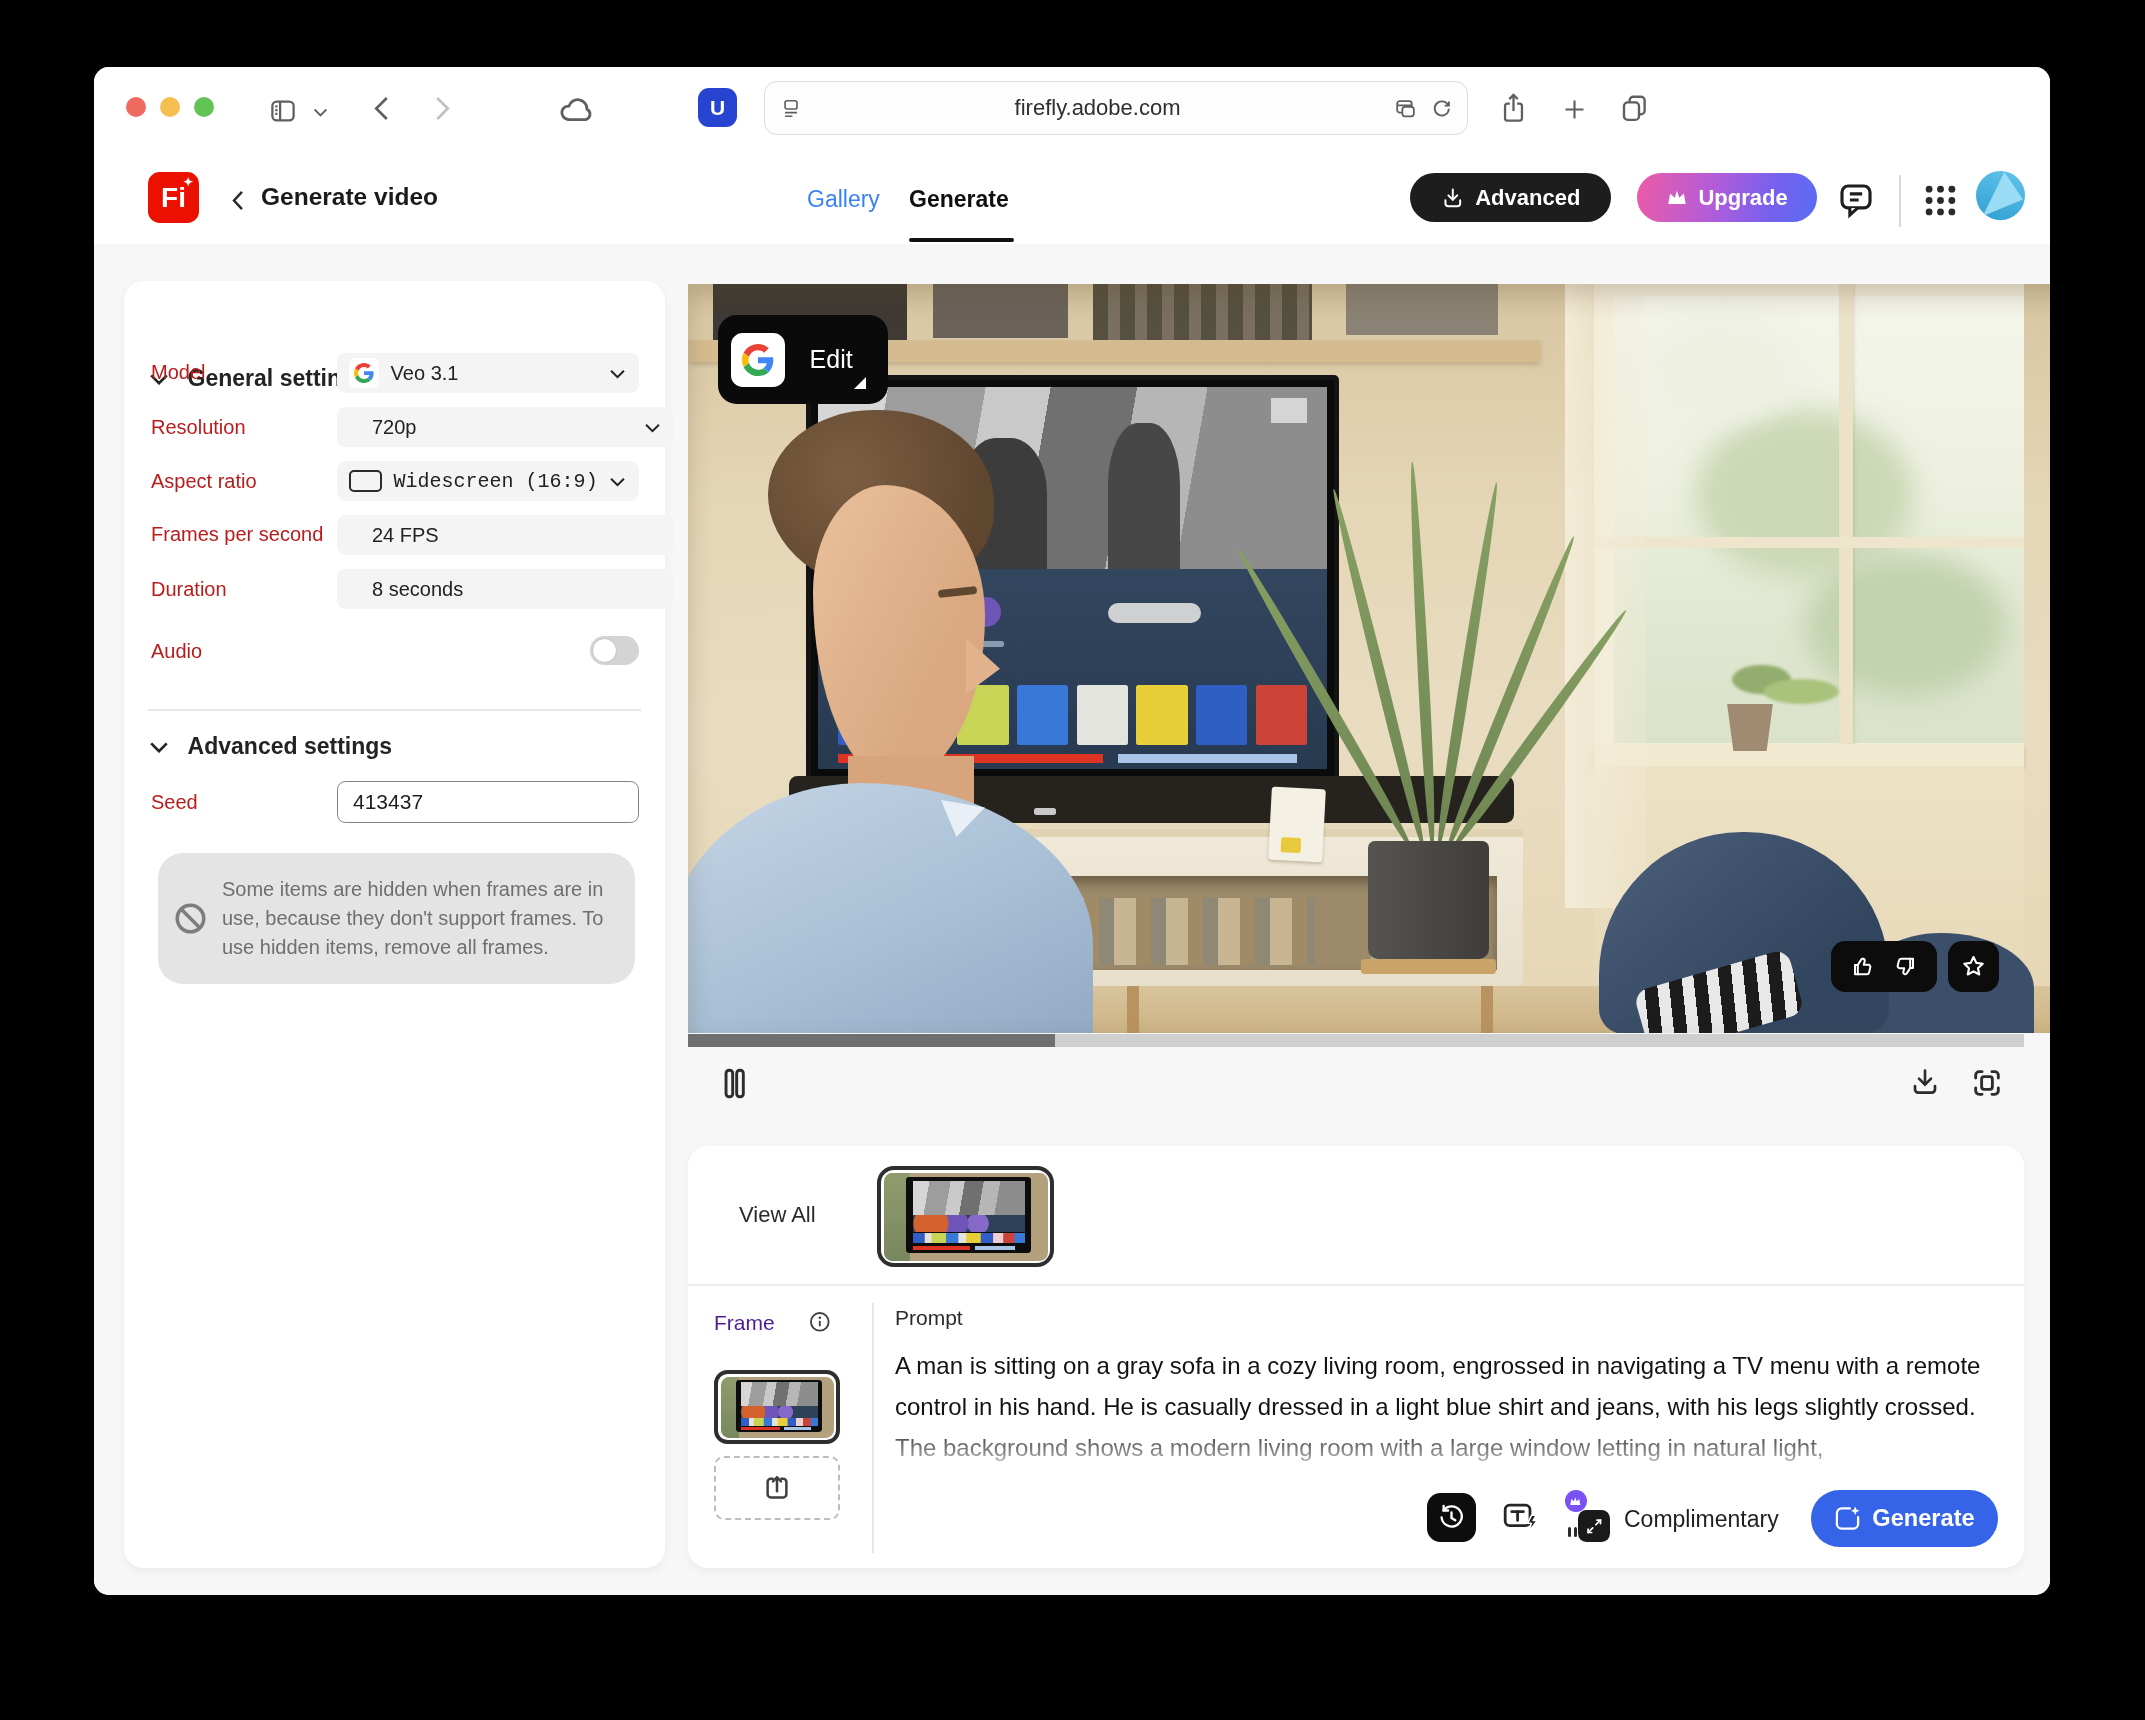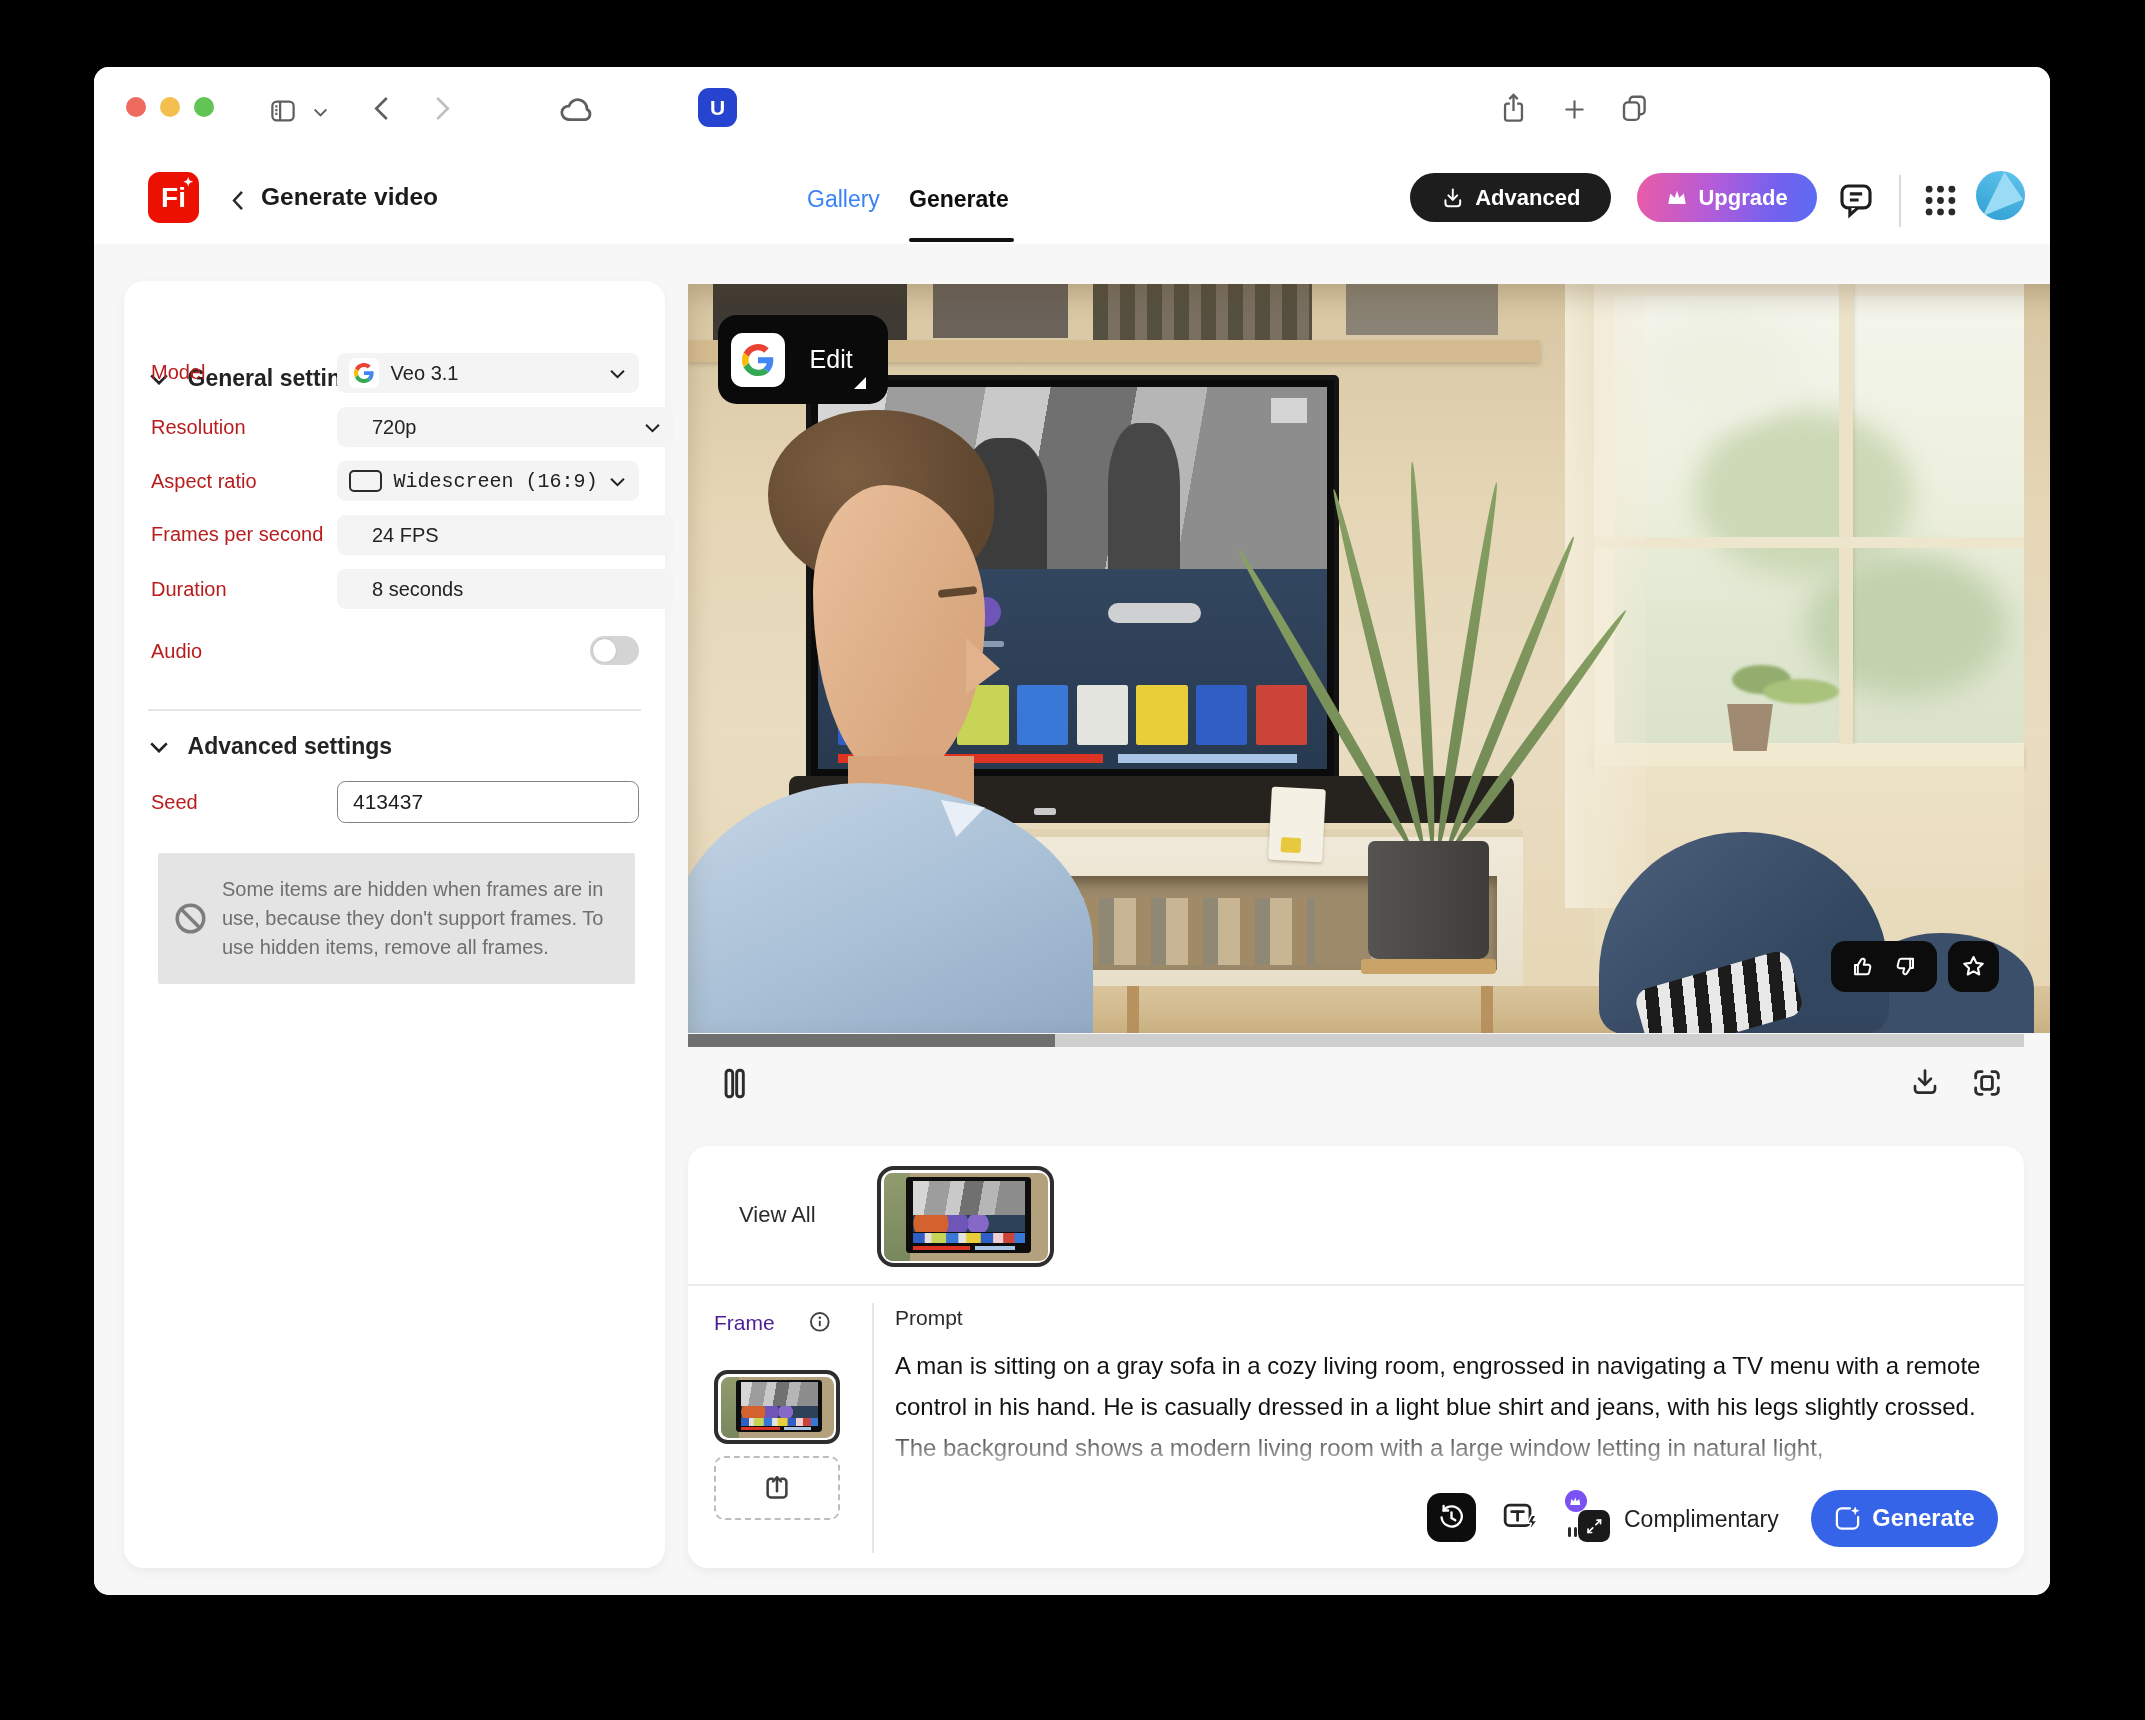--- a/index.html
+++ b/index.html
@@ -63,21 +63,21 @@
          align-items:center;justify-content:center;margin-left:11.8px;margin-right:11.8px;}
   .ratio-ic{width:29px;height:18.6px;border:2.5px solid #2b2b2b;border-radius:5px;
             margin-left:11.8px;margin-right:11.8px;}
   .toggle{position:absolute;left:466px;width:49px;height:29px;border-radius:14.3px;background:#d4d4d4;}
   .toggle .knob{position:absolute;left:1.7px;top:1.7px;width:25px;height:25px;border-radius:50%;
             background:#fff;border:0.8px solid #c2c2c2;box-sizing:border-box;}
   .hdivider{position:absolute;left:23.6px;right:23.6px;height:1.7px;background:#e6e6e6;}
   .seed-input{position:absolute;left:213px;top:500px;width:302px;height:42px;border-radius:8.4px;
             border:1.7px solid #828282;font-size:21px;color:#1e1e1e;padding:0 0 0 15px;outline:none;
             font-family:"Liberation Sans",sans-serif;box-sizing:border-box;background:#fff;}
-  .notice{position:absolute;left:34px;top:572px;width:477px;border-radius:2px;background:#e4e4e4;
+  .notice{position:absolute;left:34px;top:572px;width:477px;border-radius:25px;background:#e4e4e4;
             padding:22px 22px 22px 0;box-sizing:border-box;display:flex;align-items:center;}
   .notice-ic{flex:0 0 64px;display:flex;justify-content:center;color:#7d7d7d;}
   .notice-text{font-size:20px;line-height:29px;color:#6f6f6f;}
 
   
   .player{position:absolute;left:594px;top:40px;width:1516px;height:749px;overflow:hidden;background:#e6d7b8;}
   .scene-shade{position:absolute;inset:0;box-shadow:inset 0 11.8px 25px rgba(90,70,40,.25);}
 
   
   .sc-wall{position:absolute;inset:0;background:linear-gradient(180deg,#d8c6a2 0%,#e5d6b6 30%,#e9dcc1 60%,#e6d6b4 100%);}
@@ -260,20 +260,43 @@
           <polyline points="5,3 13,11 5,19"></polyline>
         </svg>
     </span>
     <span class="chrome-icon" style="left:464px;top:27px;">
       <svg width="37" height="29" viewBox="0 0 24 18" fill="none" stroke="currentColor" stroke-width="1.8">
           <path d="M6.5 16a4.3 4.3 0 1 1 .6-8.6A6 6 0 0 1 18.8 9.5 3.6 3.6 0 0 1 18 16.2H6.5z"></path>
         </svg>
     </span>
     <div class="ubadge">U</div>
 
+    <div class="urlbar">
+      <span class="chrome-icon" style="position:static;margin-left:15px;">
+        <svg width="22" height="25" viewBox="0 0 24 26" fill="none" stroke="currentColor" stroke-width="1.8">
+            <rect x="5.5" y="4.5" width="13" height="9" rx="2"></rect>
+            <line x1="5.5" y1="17.5" x2="18.5" y2="17.5"></line>
+            <line x1="5.5" y1="21.5" x2="13.5" y2="21.5"></line>
+          </svg>
+      </span>
+      <span class="urltext">firefly.adobe.com</span>
+      <span class="chrome-icon" style="position:static;margin-right:11.8px;">
+        <svg width="25" height="25" viewBox="0 0 24 24" fill="none" stroke="currentColor" stroke-width="1.7">
+            <rect x="4" y="5" width="14" height="11" rx="2.5"></rect>
+            <path d="M4 9h14"></path>
+            <rect x="9" y="10.5" width="11" height="9" rx="2.5" fill="#fff"></rect>
+          </svg>
+      </span>
+      <span class="chrome-icon" style="position:static;margin-right:13.5px;">
+        <svg width="23.6" height="23.6" viewBox="0 0 24 24" fill="none" stroke="currentColor" stroke-width="1.9">
+            <path d="M18.5 8.5A7.2 7.2 0 1 0 19.2 12"></path>
+            <polyline points="19.2,4.5 19.2,8.8 14.9,8.8"></polyline>
+          </svg>
+      </span>
+    </div>
 
     <span class="chrome-icon" style="left:1405px;top:23.6px;">
       <svg width="29" height="35" viewBox="0 0 24 28" fill="none" stroke="currentColor" stroke-width="1.9">
           <path d="M9 10H7a2 2 0 0 0-2 2v10a2 2 0 0 0 2 2h10a2 2 0 0 0 2-2V12a2 2 0 0 0-2-2h-2"></path>
           <line x1="12" y1="16" x2="12" y2="3"></line>
           <polyline points="8.5,6.2 12,2.7 15.5,6.2"></polyline>
         </svg>
     </span>
     <span class="chrome-icon" style="left:1467px;top:29px;">
       <svg width="27" height="27" viewBox="0 0 24 24" fill="none" stroke="currentColor" stroke-width="1.9">

